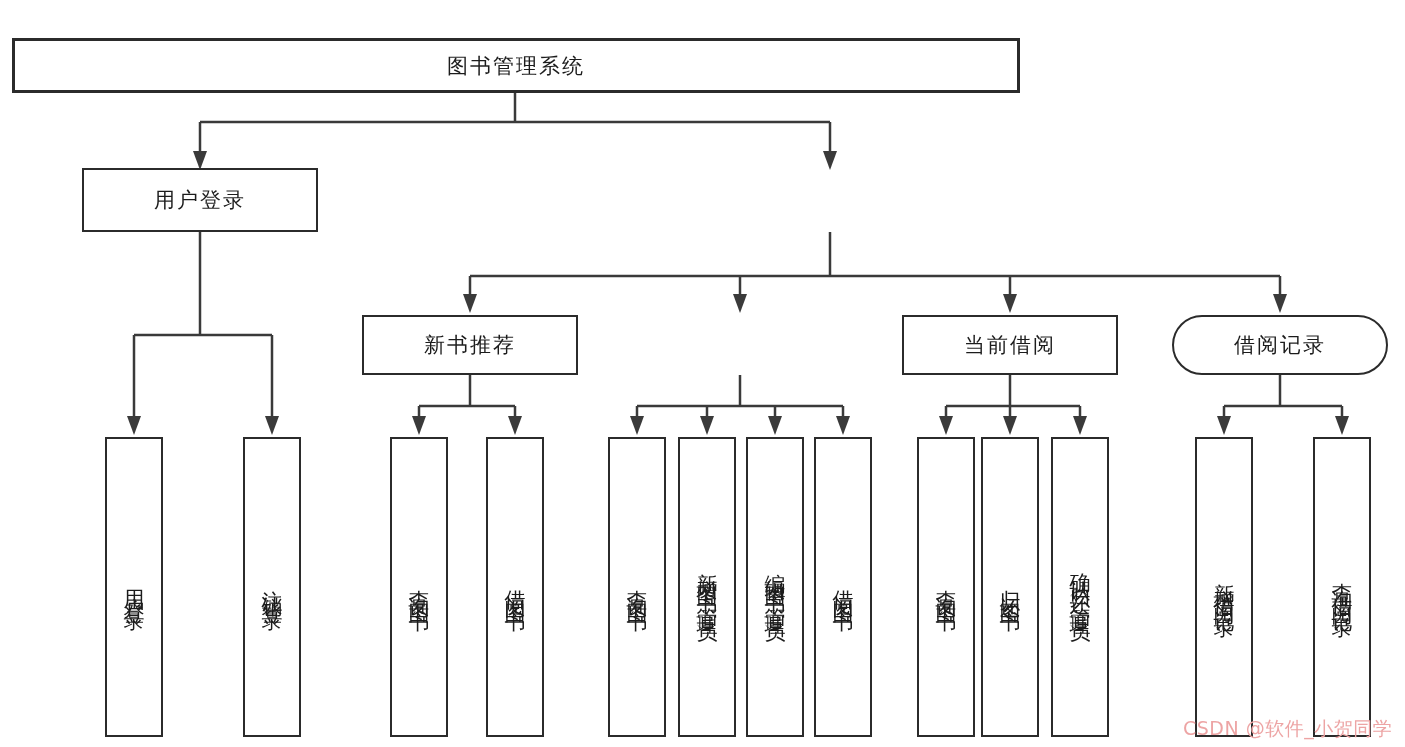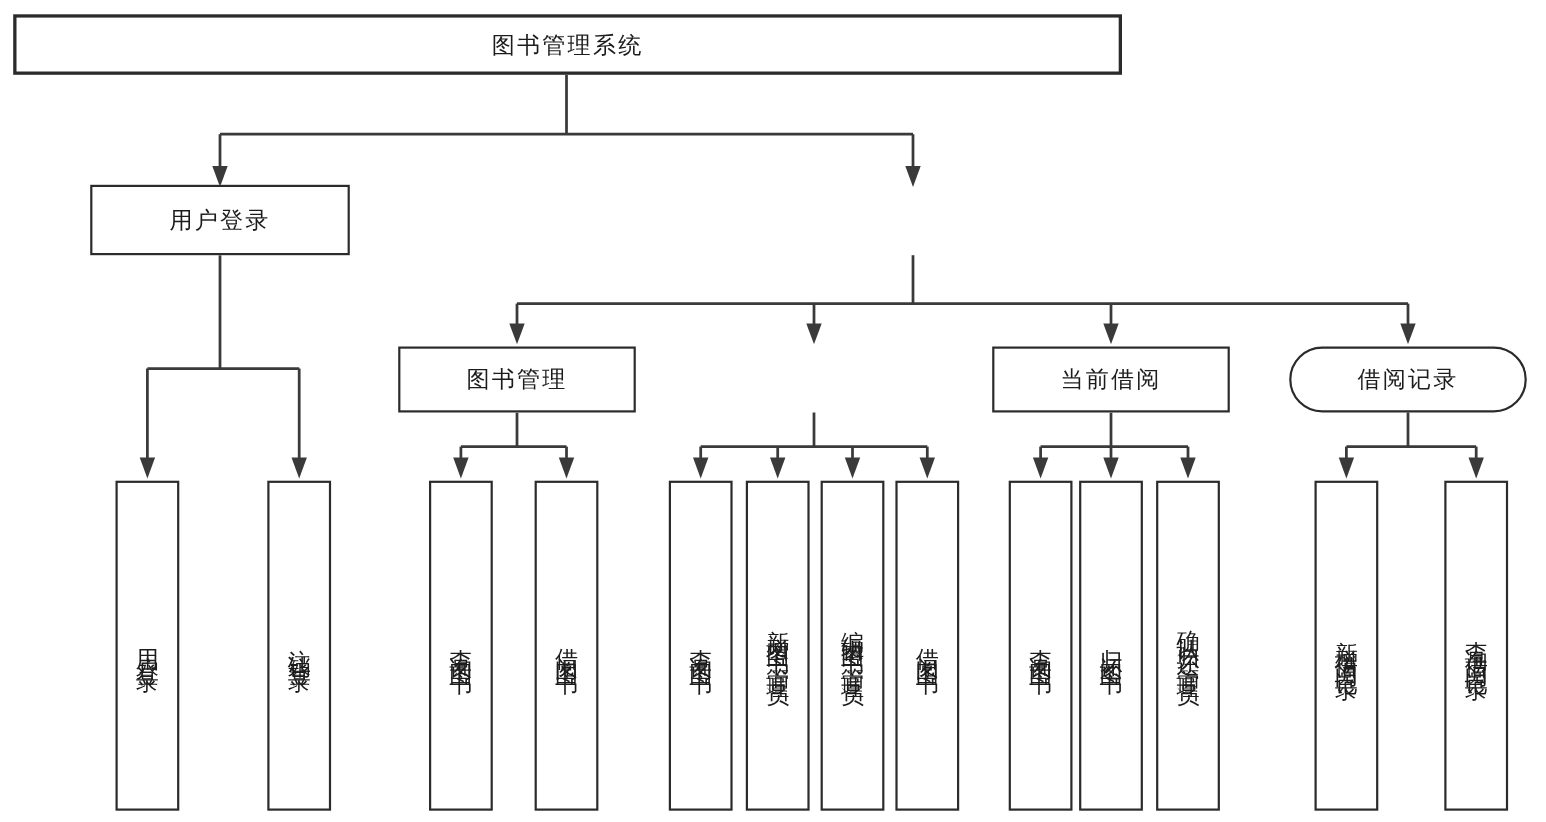--- a/index.html
+++ b/index.html
@@ -28,21 +28,21 @@
     border: 2px solid #2b2b2b;
     box-sizing: border-box;
     display: flex;
     align-items: center;
     justify-content: center;
     color: #1c1c1c;
     font-size: 21px;
     letter-spacing: 2px;
     z-index: 2;
   }
-  .node.root { border-width: 3px; }
+  .node.root { border-width: 3px; margin-top: 25px; }
   .vnode {
     position: absolute;
     background: #ffffff;
     border: 2px solid #2b2b2b;
     box-sizing: border-box;
     display: flex;
     align-items: center;
     justify-content: center;
     color: #1c1c1c;
     z-index: 2;
@@ -134,21 +134,21 @@
       <polygon points="1217,416 1231,416 1224,435" stroke="none"></polygon>
       <line x1="1342" y1="406" x2="1342" y2="417" fill="none"></line>
       <polygon points="1335,416 1349,416 1342,435" stroke="none"></polygon>
     </g>
   </svg>
 
   <div class="node root" style="left:12px; top:13px; width:1008px; height:55px;">图书管理系统</div>
 
   <div class="node" style="left:82px; top:168px; width:236px; height:64px;">用户登录</div>
 
-  <div class="node" style="left:362px; top:315px; width:216px; height:60px;">图书管理</div>
+  <div class="node" style="left:362px; top:315px; width:216px; height:60px;">新书推荐</div>
   <div class="node" style="left:902px; top:315px; width:216px; height:60px;text-align:right;">当前借阅</div>
   <div class="node" style="left:1172px; top:315px; width:216px; height:60px;border-radius:30px;">借阅记录</div>
 
   <div class="vnode" style="left:105px; top:437px; width:58px; height:300px;">
     <span>用户登录</span>
   </div>
   <div class="vnode" style="left:243px; top:437px; width:58px; height:300px;">
     <span>注销登录</span>
   </div>
 
@@ -182,14 +182,15 @@
     <span>确认归还（管理员）</span>
   </div>
 
   <div class="vnode" style="left:1195px; top:437px; width:58px; height:300px;">
     <span>新增借阅记录</span>
   </div>
   <div class="vnode" style="left:1313px; top:437px; width:58px; height:300px;">
     <span>查询借阅记录</span>
   </div>
 
+  <div id="watermark">CSDN @软件_小贺同学</div>
 
 </div>
 
 </body></html>

